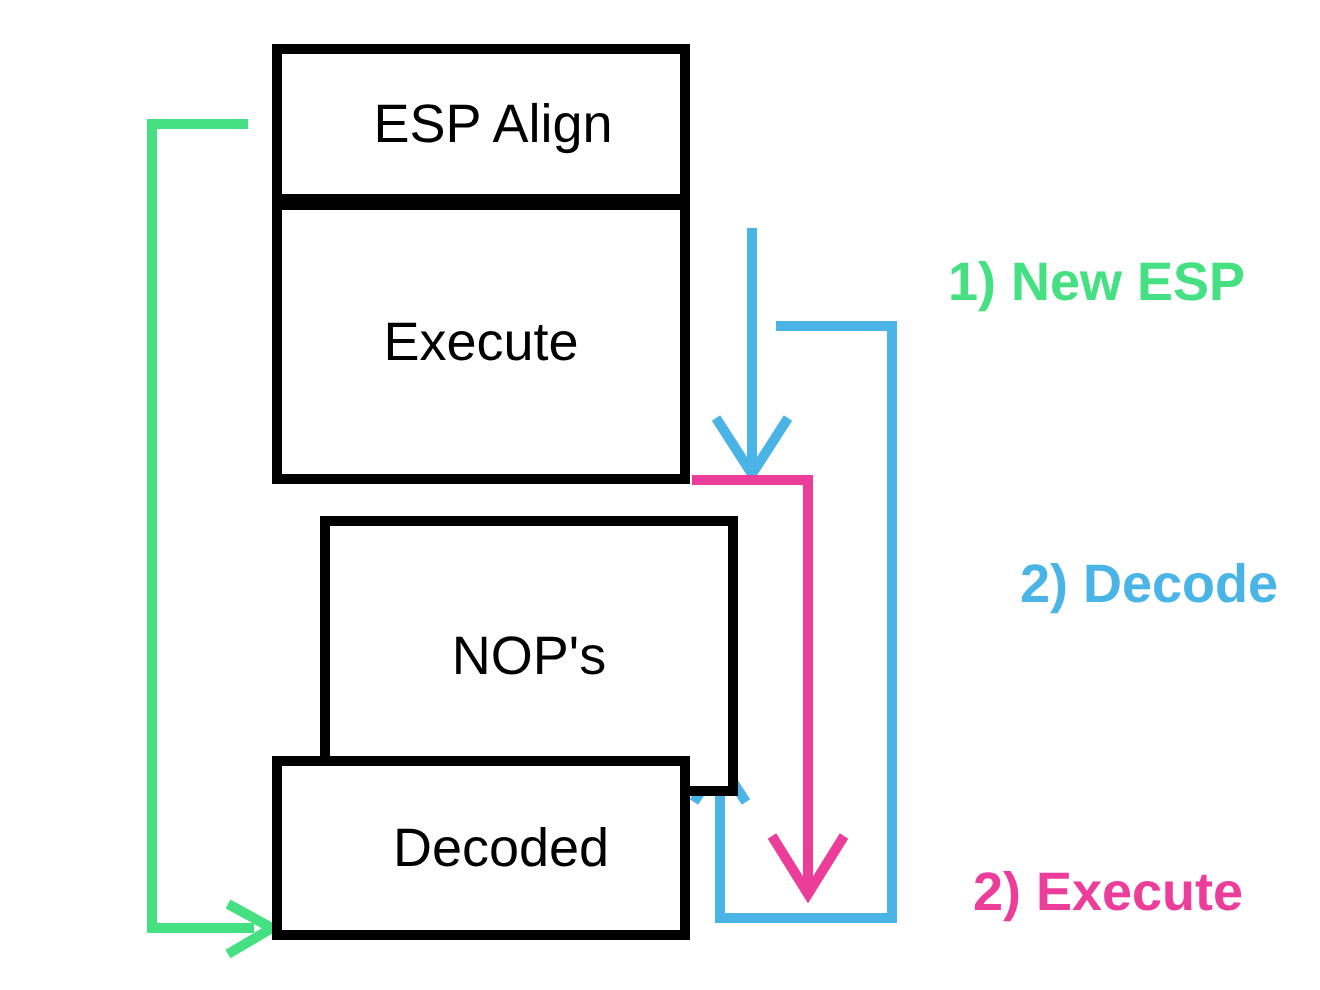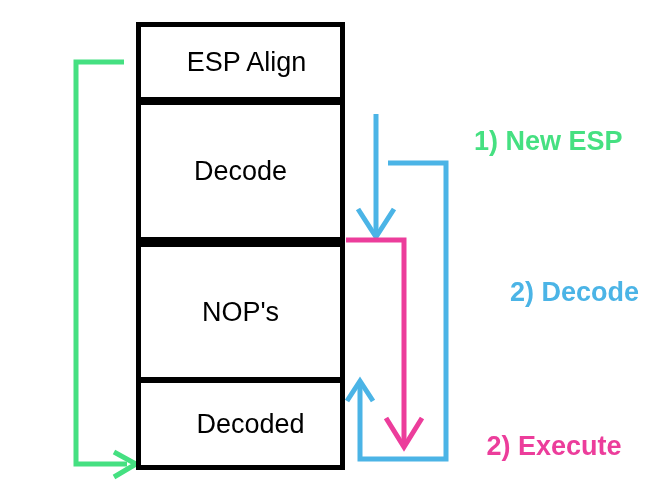--- a/index.html
+++ b/index.html
@@ -38,21 +38,21 @@
   .stack-label {
     font-family: "Liberation Sans", sans-serif;
     font-size: 27px;
     color: #000000;
     line-height: 1;
     letter-spacing: 0px;
     white-space: nowrap;
   }
   #box-esp-align { top: 22px;  height: 80px; padding-left: 12px; }
   #box-encoded   { top: 100px; height: 142px; }
-  #box-nops      { top: 242px; height: 140px; }
+  #box-nops      { top: 258px; height: 140px; margin-left: 24px; }
   #box-decoded   { top: 378px; height: 92px; padding-left: 20px; }
 
   .legend-item {
     position: absolute;
     font-family: "Liberation Sans", sans-serif;
     font-size: 27px;
     font-weight: bold;
     line-height: 1.30;
     white-space: pre;
   }
@@ -101,21 +101,21 @@
       <path d="M 346 240 L 404 240 L 404 443" fill="none" stroke="#EC3D9B" stroke-width="5" stroke-linecap="butt" stroke-linejoin="miter"></path>
       <path d="M 386 418 L 404 447 L 422 418" fill="none" stroke="#EC3D9B" stroke-width="5" stroke-linecap="butt" stroke-linejoin="miter"></path>
     </g>
   </svg>
 
   <div class="stack-box" id="box-esp-align">
     <span class="stack-label">ESP Align</span>
   </div>
 
   <div class="stack-box" id="box-encoded">
-    <span class="stack-label">Decode</span>
+    <span class="stack-label">Execute</span>
   </div>
 
   <div class="stack-box" id="box-nops">
     <span class="stack-label">NOP's</span>
   </div>
 
   <div class="stack-box" id="box-decoded">
     <span class="stack-label">Decoded</span>
   </div>
 

